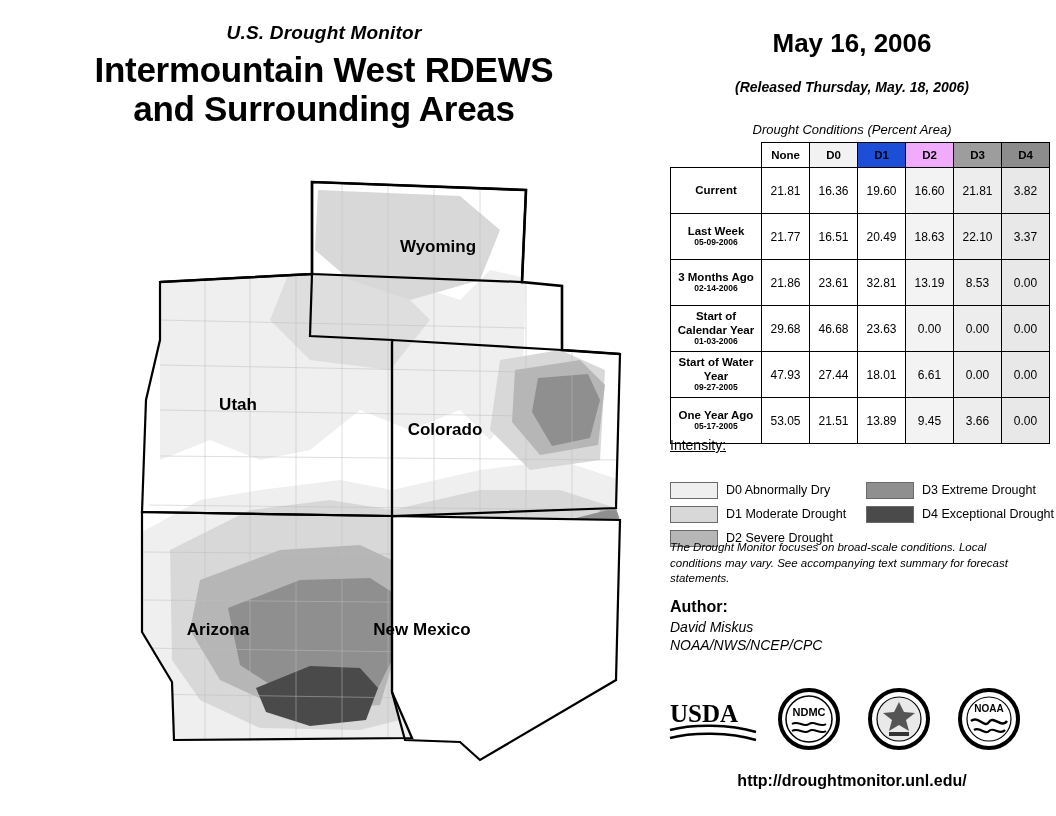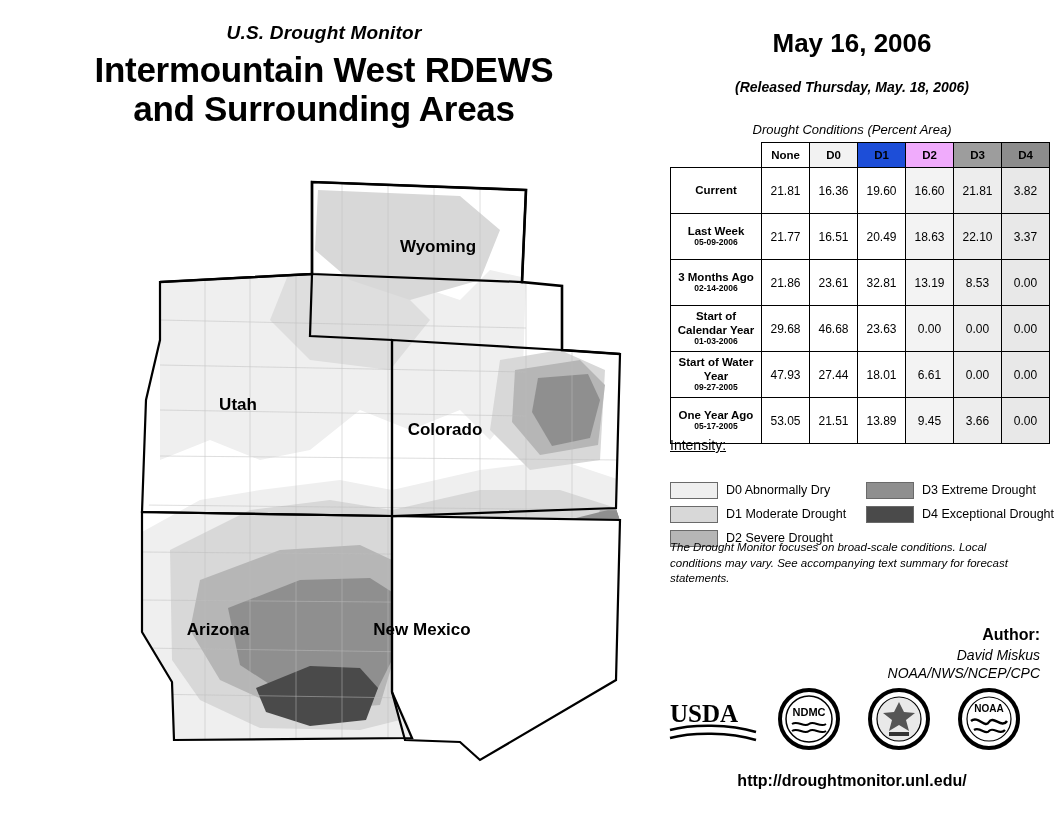--- a/index.html
+++ b/index.html
@@ -170,23 +170,22 @@
   #disclaimer {
     position: absolute;
     left: 22px; top: 540px;
     width: 370px;
     font-size: 11.5px;
     font-style: italic;
     line-height: 1.35;
   }
   #author-block {
     position: absolute;
-    left: 22px; top: 626px;
+    left: 22px; top: 598px;
     width: 370px;
-    text-align: right;
   }
   #author-heading {
     font-size: 16px;
     font-weight: bold;
   }
   #author-name {
     font-size: 14px;
     font-style: italic;
     margin-top: 3px;
   }

